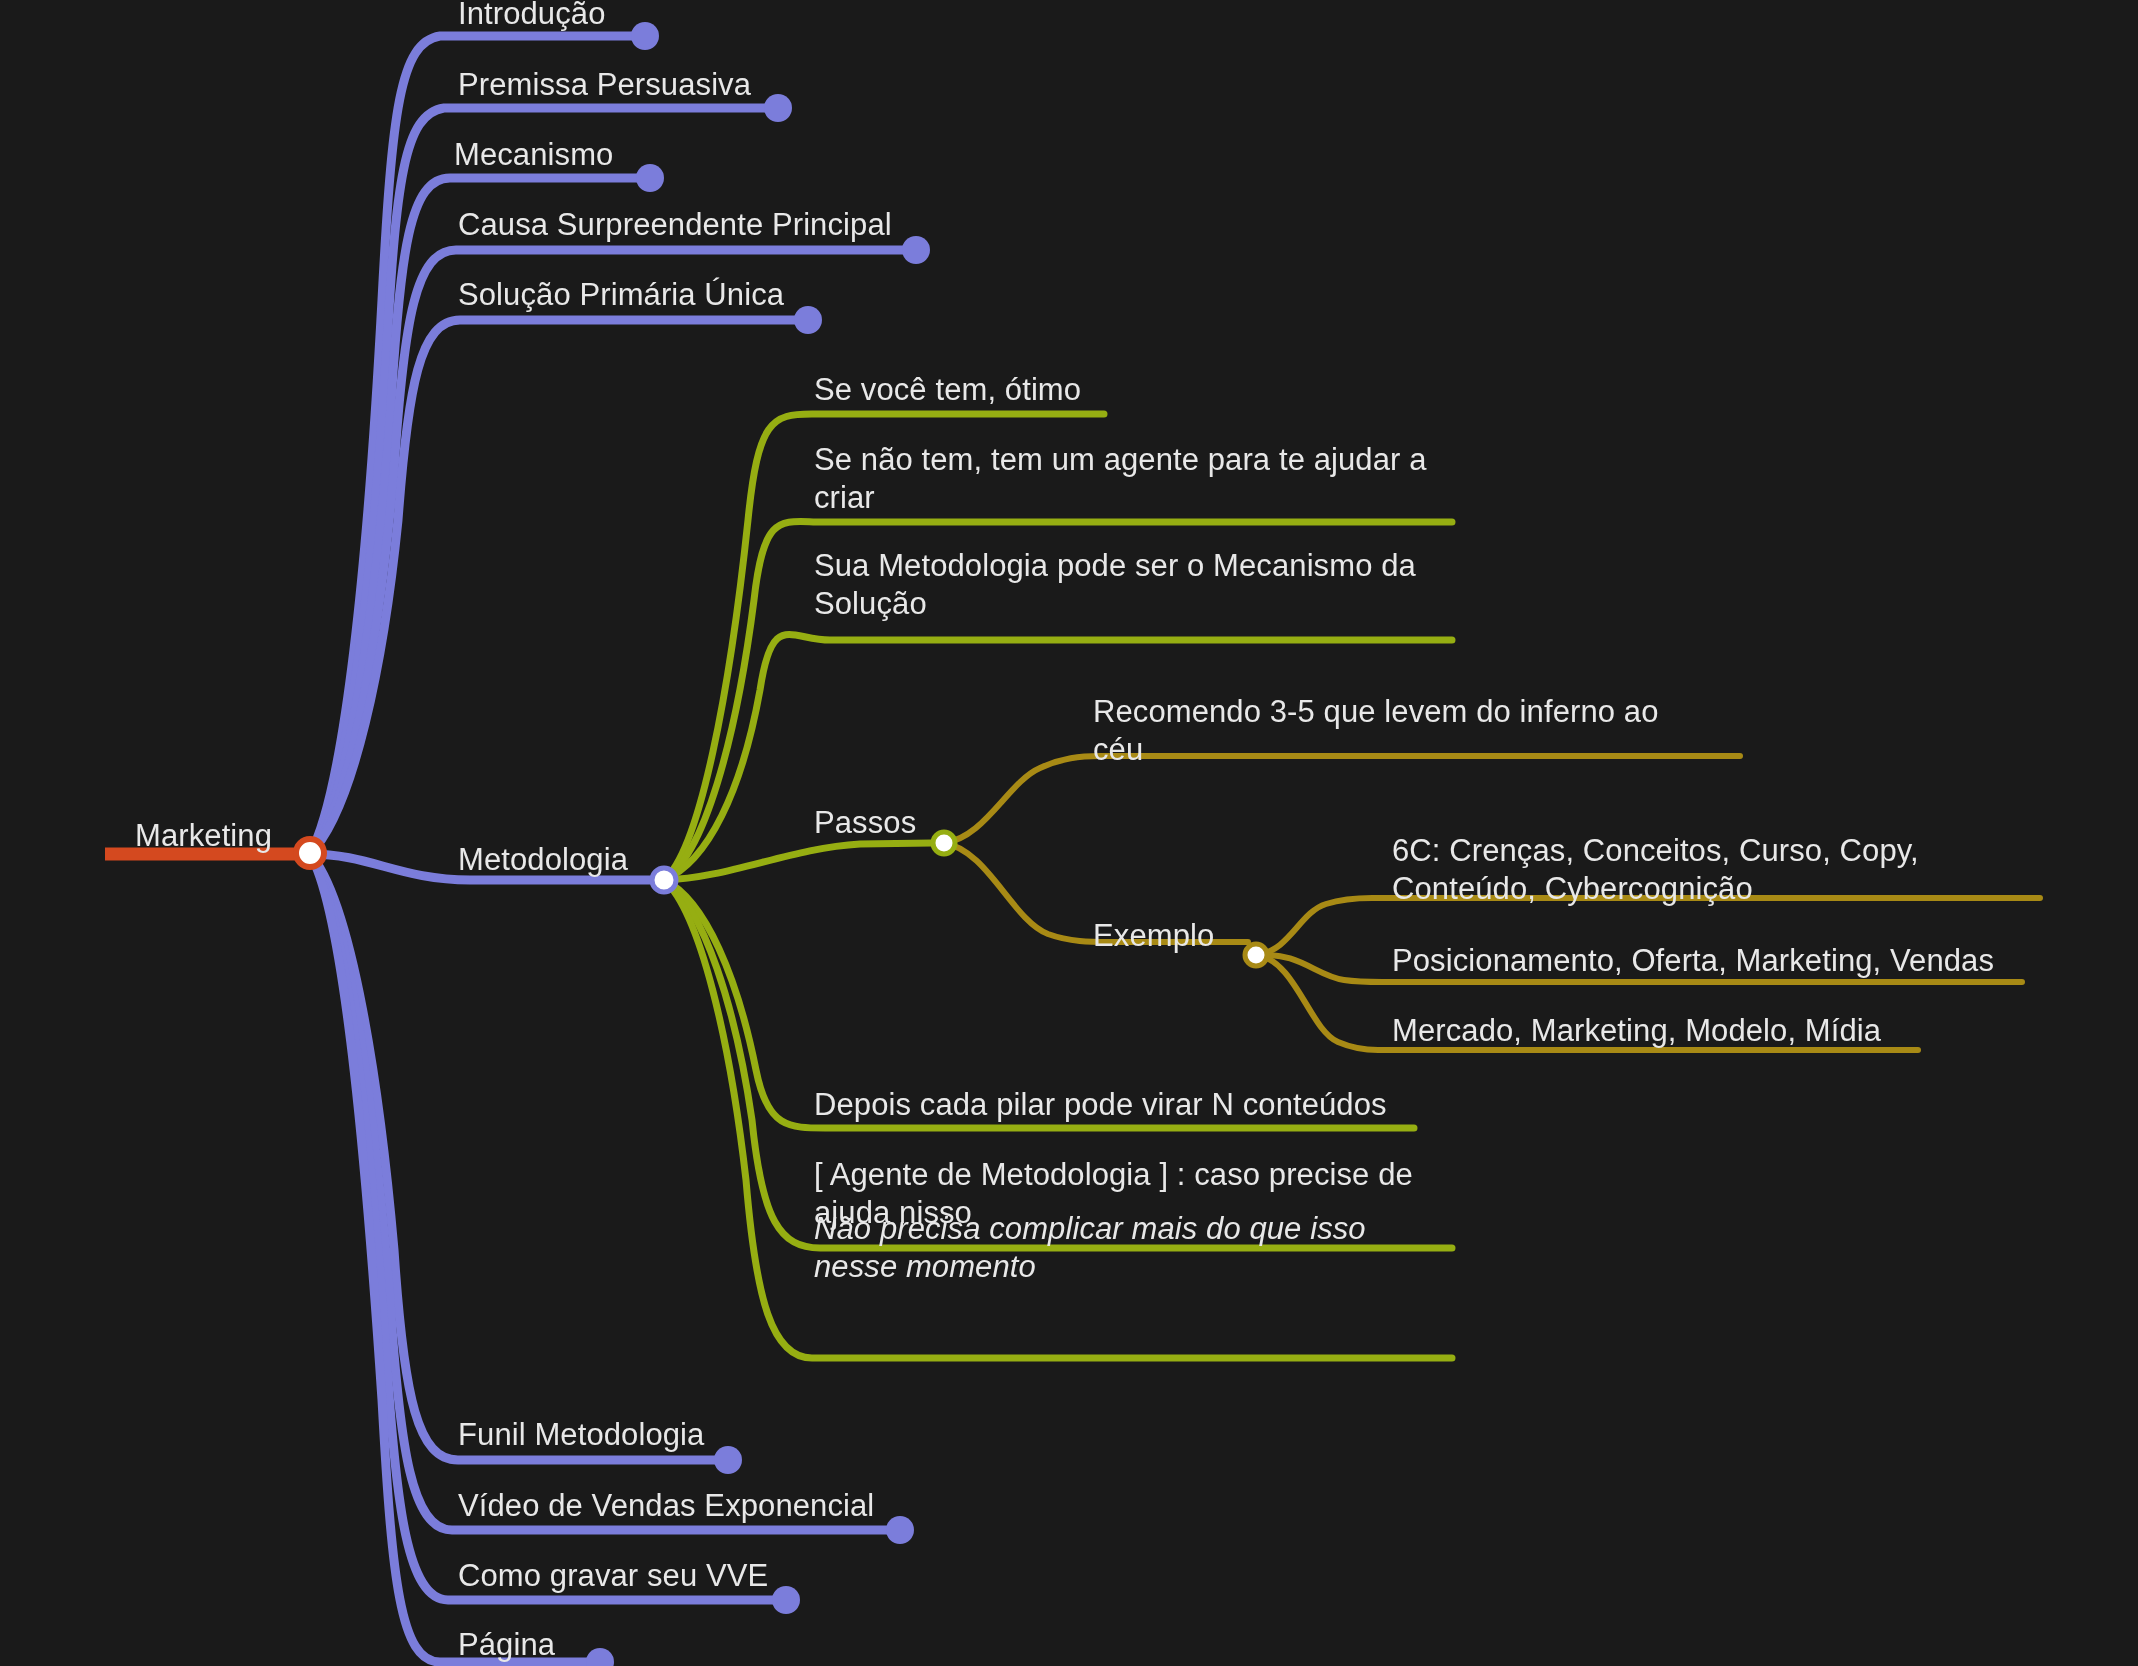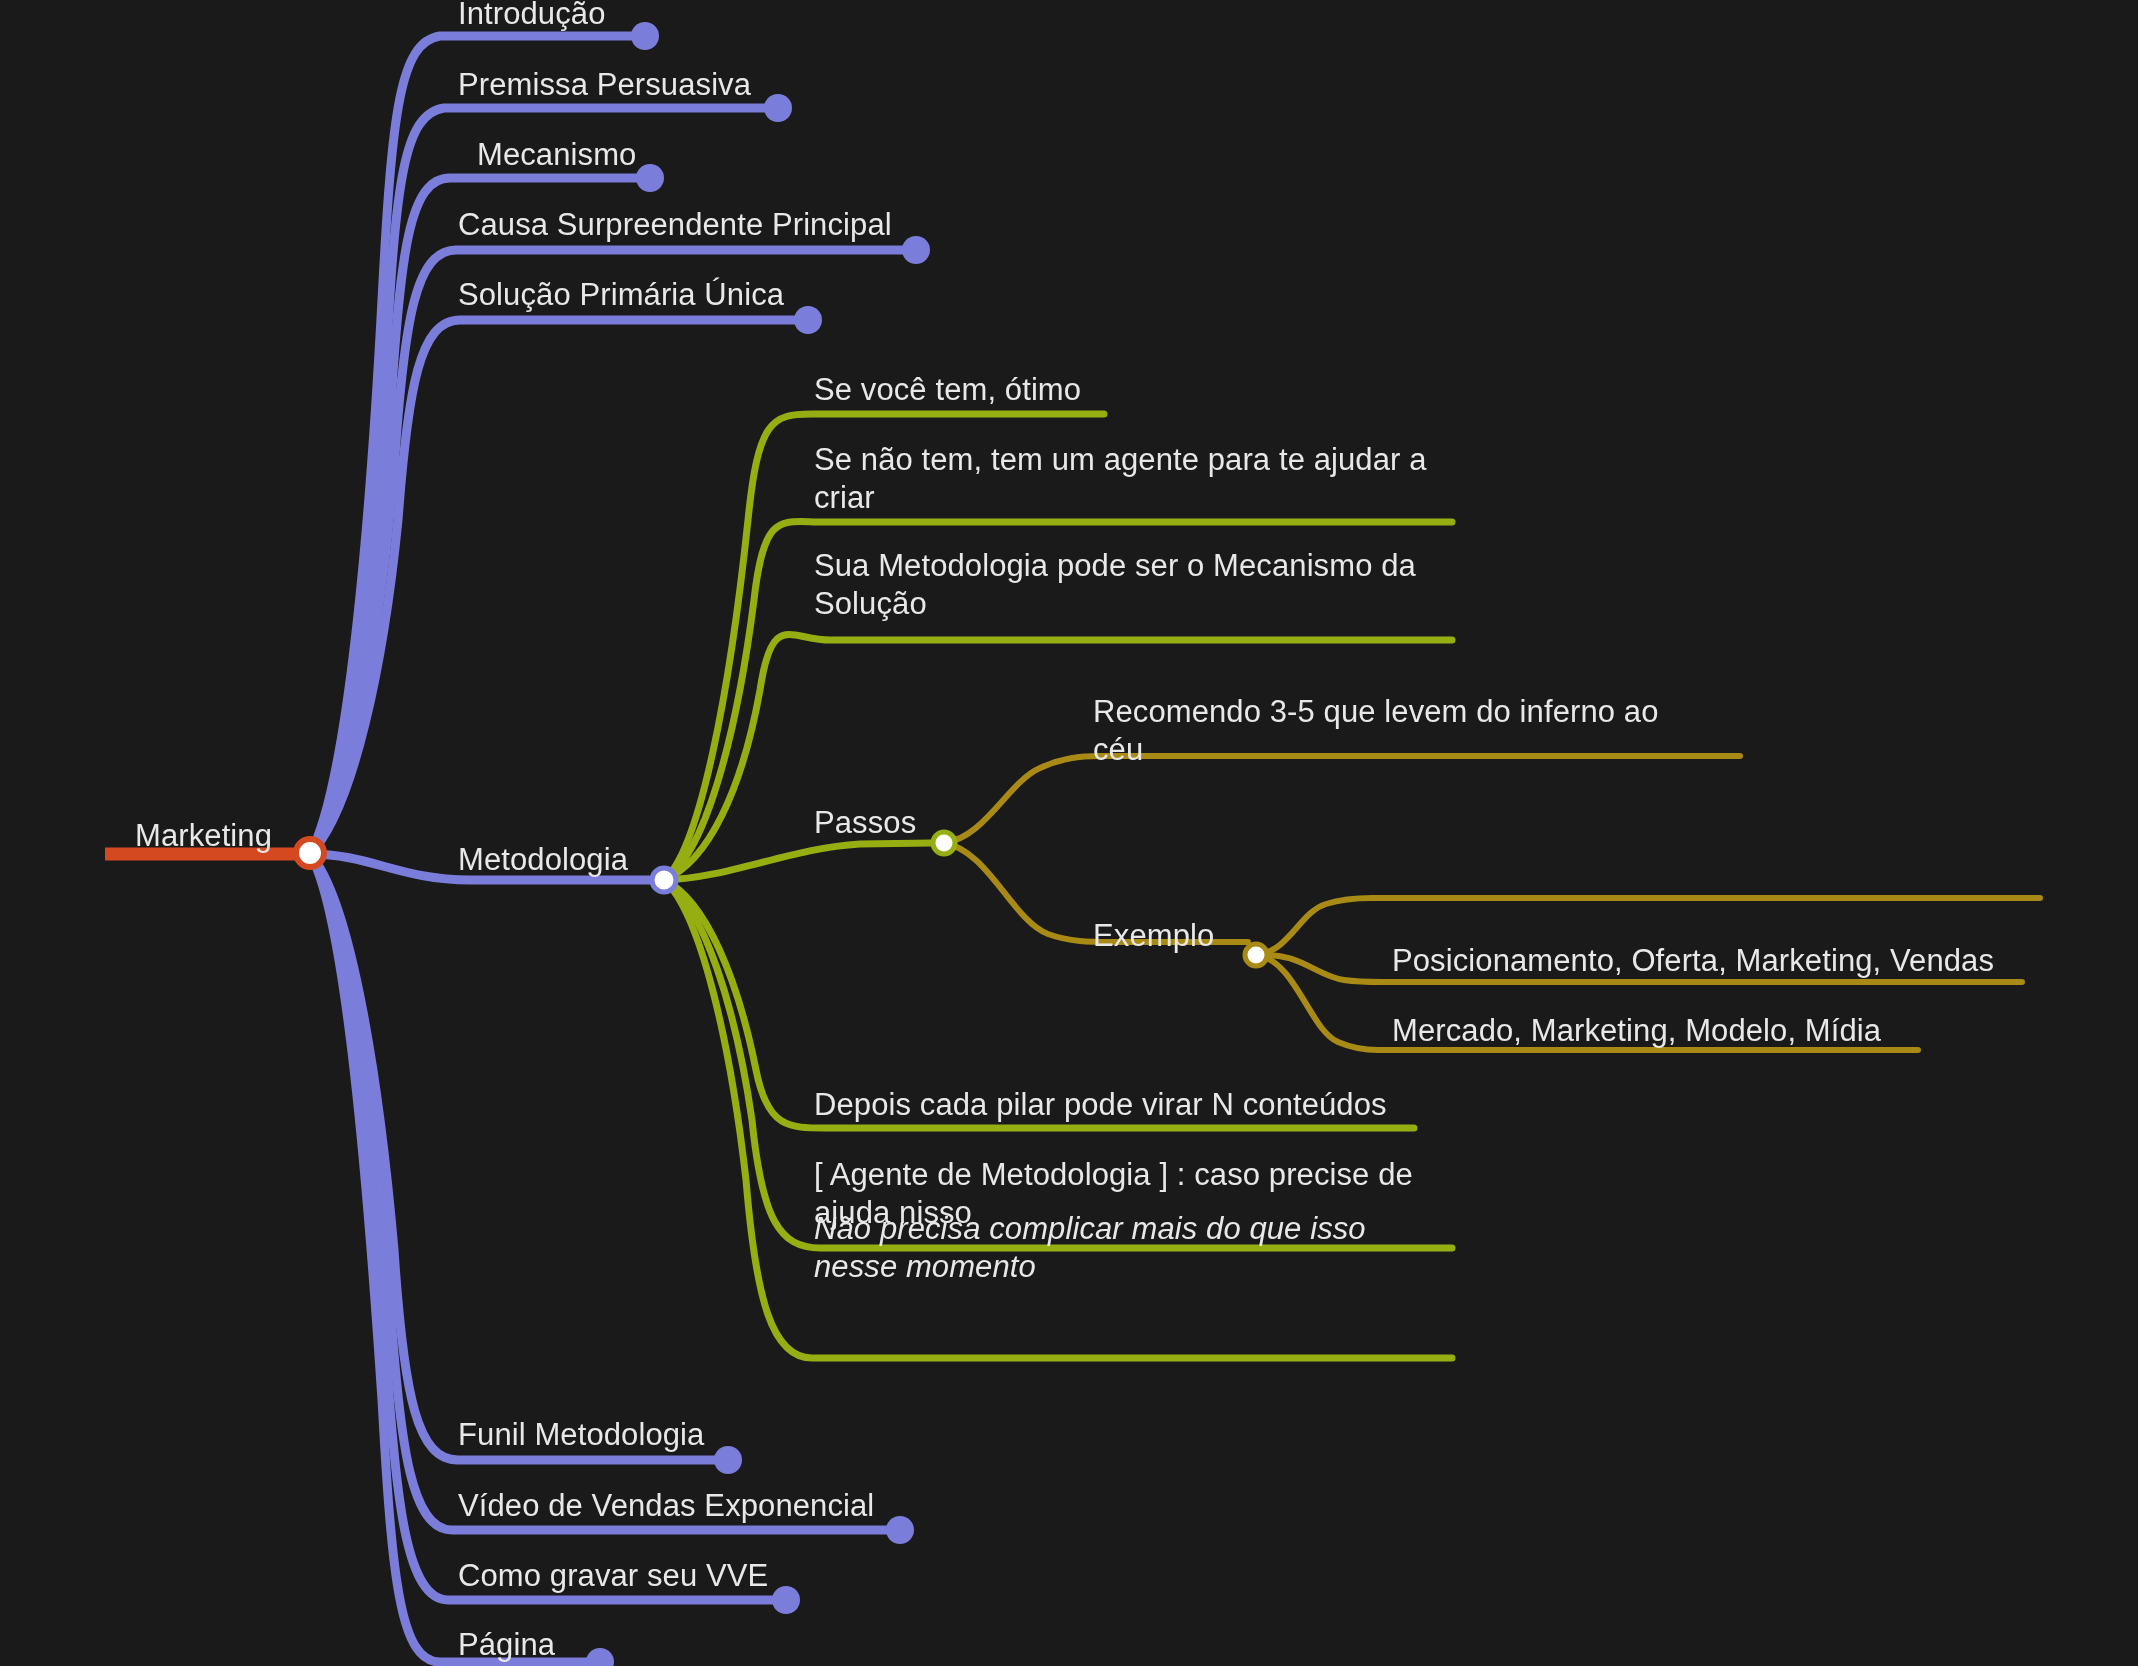--- a/index.html
+++ b/index.html
@@ -103,21 +103,21 @@
     <circle cx="786" cy="1600" r="14" fill="#7b7ddb"></circle>
     <circle cx="600" cy="1662" r="14" fill="#7b7ddb"></circle>
   </svg>
 
   <div class="node-label" style="left:135px; top:817px;">Marketing</div>
 
   <div class="node-label" style="left:458px; top:-5px;">Introdução</div>
 
   <div class="node-label" style="left:458px; top:66px;">Premissa Persuasiva</div>
 
-  <div class="node-label" style="left:477px; top:136px;">Mecanismo</div>
+  <div class="node-label" style="left:454px; top:136px;">Mecanismo</div>
 
   <div class="node-label" style="left:458px; top:206px;text-align:right;">Causa Surpreendente Principal</div>
 
   <div class="node-label" style="left:458px; top:276px;">Solução Primária Única</div>
 
   <div class="node-label" style="left:458px; top:841px;">Metodologia</div>
 
   <div class="node-label" style="left:458px; top:1416px;">Funil Metodologia</div>
 
   <div class="node-label" style="left:458px; top:1487px;">Vídeo de Vendas Exponencial</div>
@@ -137,18 +137,19 @@
   <div class="node-label" style="left:814px; top:1086px;">Depois cada pilar pode virar N conteúdos</div>
 
   <div class="node-label wrap" style="left:814px; top:1156px; width:620px;">[ Agente de Metodologia ] : caso precise de ajuda nisso</div>
 
   <div class="node-label wrap" style="left:814px; top:1210px; width:600px;font-style:italic;">Não precisa complicar mais do que isso nesse momento</div>
 
   <div class="node-label wrap" style="left:1093px; top:693px; width:600px;">Recomendo 3-5 que levem do inferno ao céu</div>
 
   <div class="node-label" style="left:1093px; top:917px;">Exemplo</div>
 
+  <div class="node-label wrap" style="left:1392px; top:832px; width:560px;">6C: Crenças, Conceitos, Curso, Copy, Conteúdo, Cybercognição</div>
 
   <div class="node-label" style="left:1392px; top:942px;">Posicionamento, Oferta, Marketing, Vendas</div>
 
   <div class="node-label" style="left:1392px; top:1012px;">Mercado, Marketing, Modelo, Mídia</div>
 
 </div>
 
 </body></html>

